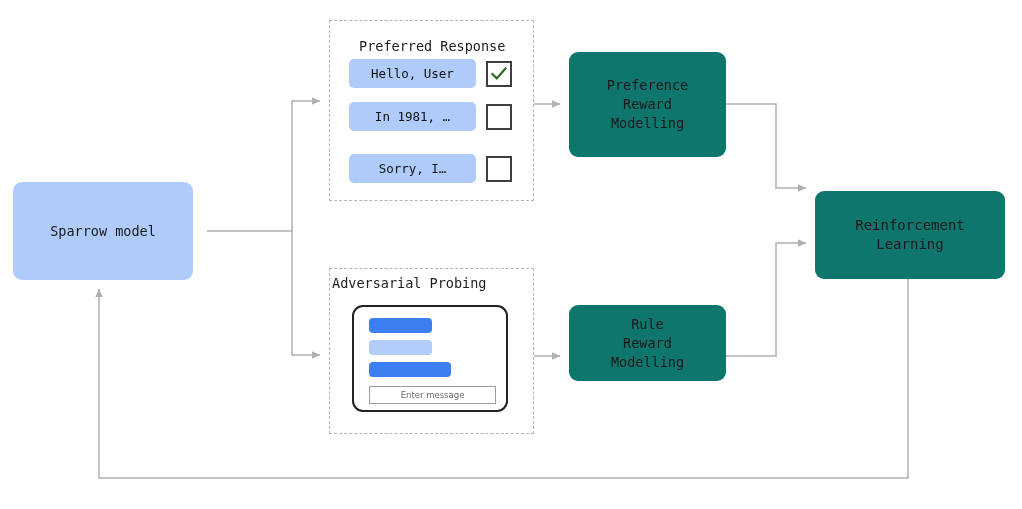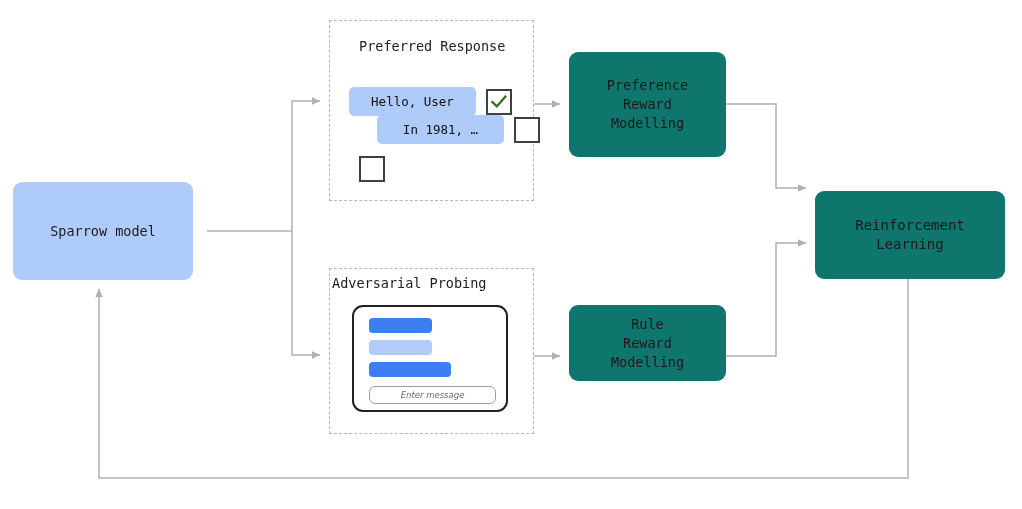--- a/index.html
+++ b/index.html
@@ -64,24 +64,24 @@
   #chatcard{
     position:absolute;left:352px;top:305px;width:156px;height:107px;
     border:2px solid #202124;border-radius:11px;background:#fff;box-sizing:border-box;
   }
   .msgbar{position:absolute;height:15px;border-radius:4px;}
   #bar1{left:15px;top:11px;width:63px;background:#3b7ff2;}
   #bar2{left:15px;top:33px;width:63px;background:#b3cdfb;}
   #bar3{left:15px;top:55px;width:82px;background:#3b7ff2;}
   #entermsg{
     position:absolute;left:15px;top:79px;width:127px;height:18px;
-    border:1.3px solid #9e9e9e;border-radius:6px;background:#fff;
+    border:1.3px solid #9e9e9e;border-radius:0;background:#fff;
     display:flex;align-items:center;justify-content:center;
     font-family:"DejaVu Sans","Liberation Sans",sans-serif;
-    font-size:8.5px;color:#6b6b6b;box-sizing:border-box;font-style:italic;
+    font-size:8.5px;color:#6b6b6b;box-sizing:border-box;
   }
 
   
   .purple{background:#0f766e;font-size:13.5px;line-height:19px;}
   #prefrm{left:569px;top:52px;width:157px;height:105px;}
   #rulerm{left:569px;top:305px;width:157px;height:76px;}
   #rl{left:815px;top:191px;width:190px;height:88px;font-size:14px;line-height:19px;align-items:center;}
 </style>
 </head>
 <body>
@@ -114,35 +114,36 @@
     </g>
   </svg>
 
   <div class="node rounded" id="sparrow">
     <span>Sparrow model</span>
   </div>
 
   <div class="group" id="grp-pref"></div>
   <div class="group-title" id="ttl-pref">Preferred Response</div>
 
-  <div class="pref-row" style="top:87px;">
+  <div class="pref-row" style="top:59px;">
     <div class="pill">Hello, User</div>
     <div class="chk">
       <svg width="18" height="18" viewBox="0 0 18 18">
         <path d="M2.4,9.1 L6.8,13.4 L15.4,3.6" fill="none" stroke="#2e6b1f" stroke-width="2.2" stroke-linecap="square" stroke-linejoin="miter"></path>
       </svg>
     </div>
   </div>
 
-  <div class="pref-row" style="top:115px;margin-left:28px;">
+  <div class="pref-row" style="top:102px;">
     <div class="pill">In 1981, …</div>
     <div class="chk"></div>
   </div>
 
   <div class="pref-row" style="top:154px;">
+    <div class="pill">Sorry, I…</div>
     <div class="chk"></div>
   </div>
 
   <div class="group" id="grp-adv"></div>
   <div class="group-title" id="ttl-adv">Adversarial Probing</div>
 
   <div id="chatcard">
     <div class="msgbar" id="bar1" style="width: 63px;"></div>
     <div class="msgbar" id="bar2" style="width: 63px;"></div>
     <div class="msgbar" id="bar3" style="width: 82px;"></div>

